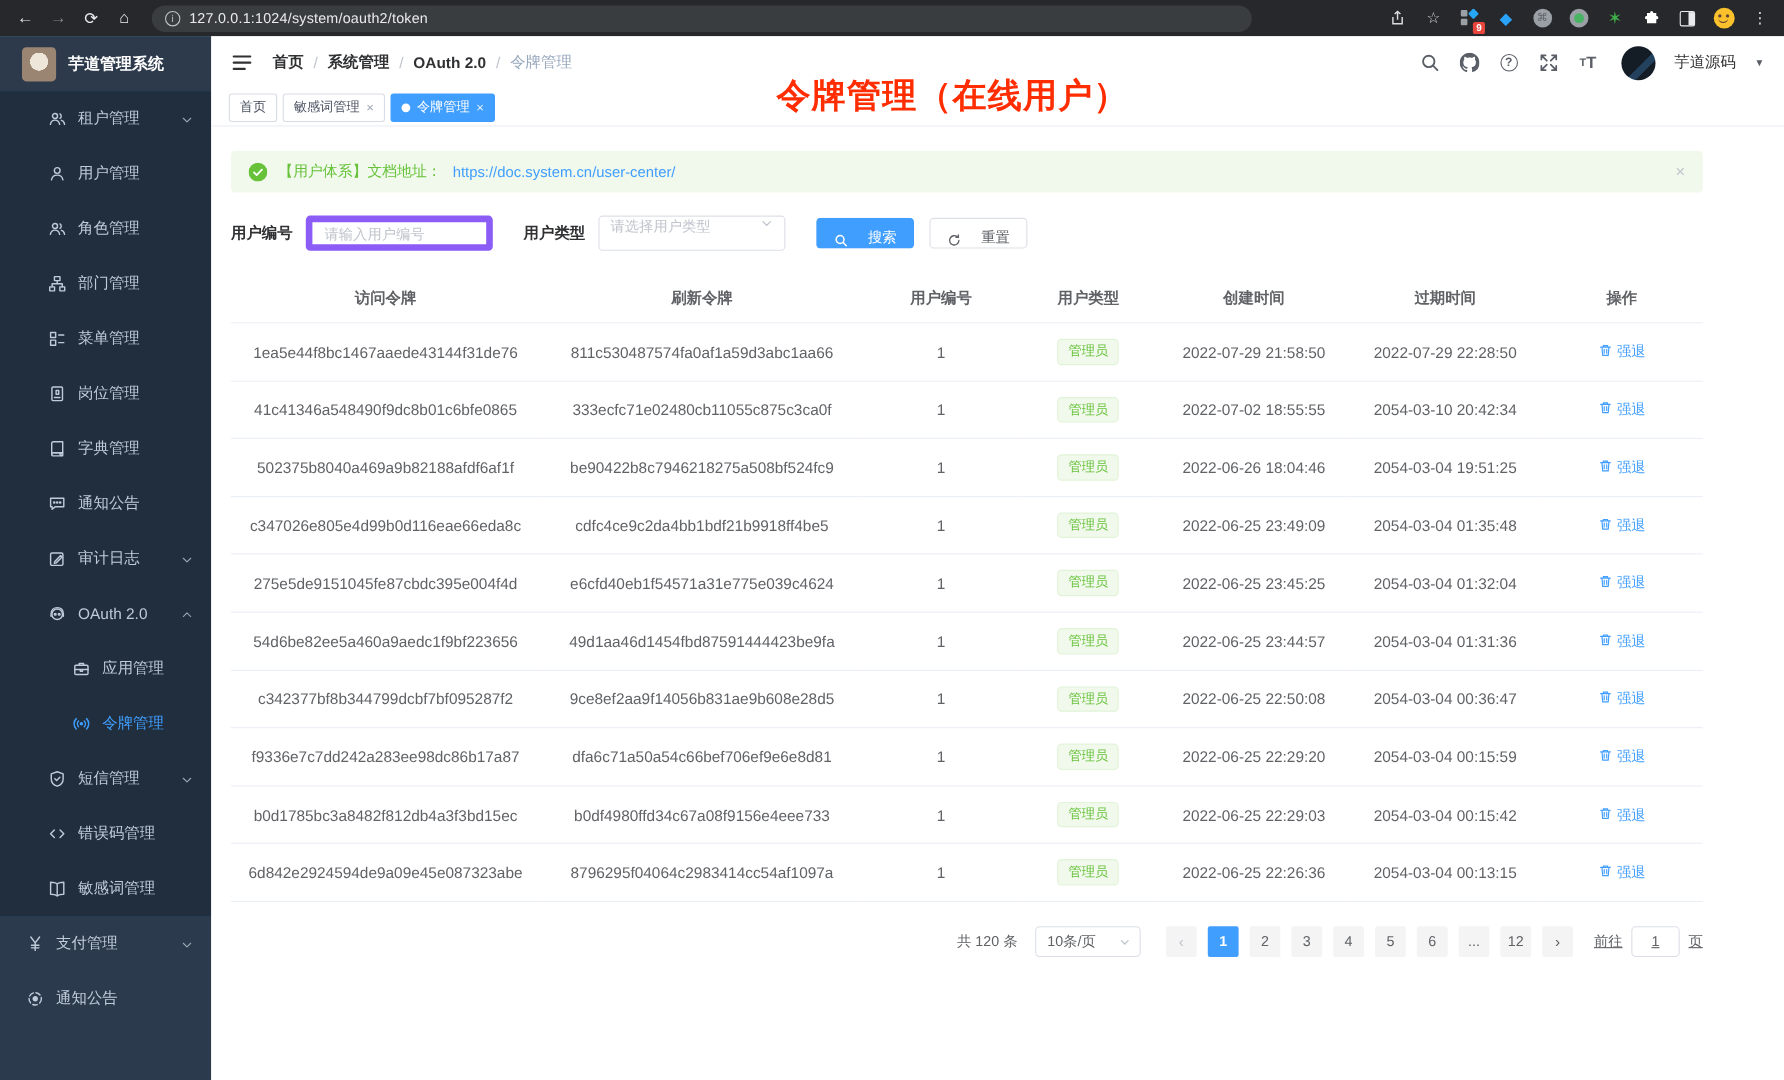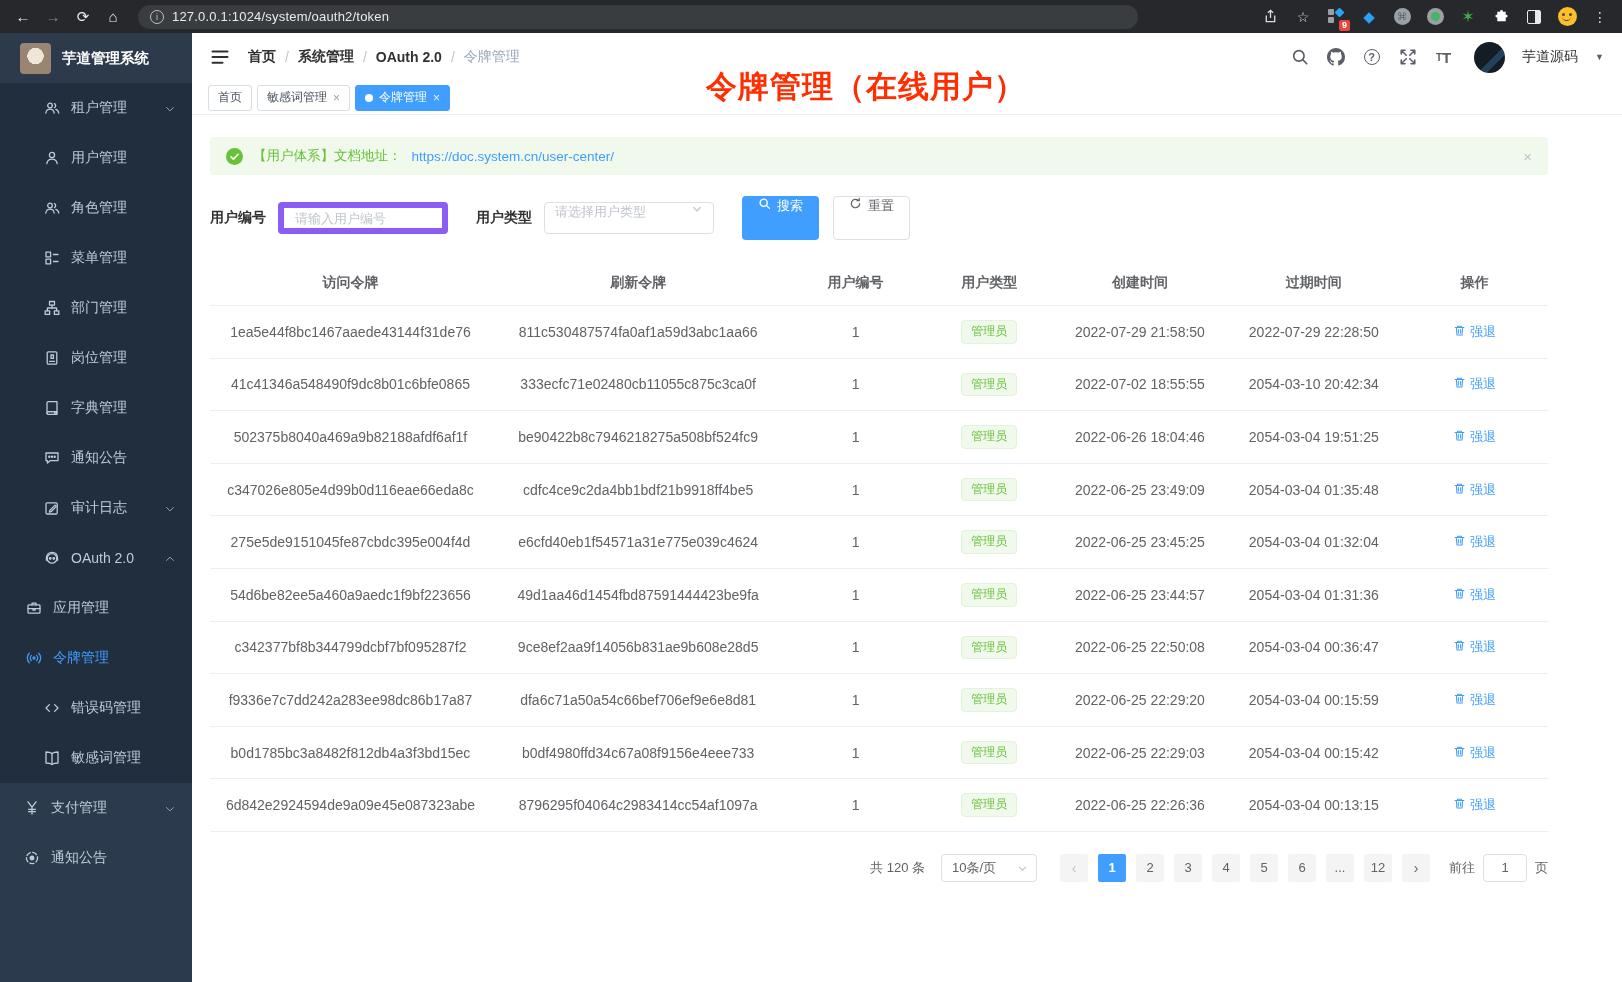--- a/index.html
+++ b/index.html
@@ -33,21 +33,21 @@
   
   .app { display:flex; height:949px; }
   .sidebar { width:192px; background:#0c4a6e; color:#bfcbd9; flex-shrink:0; display:flex; flex-direction:column; }
   .logo-bar { height:50px; background:#2d3a4b; display:flex; align-items:center; gap:11px; padding-left:20px; flex-shrink:0; }
   .logo-img { width:31px; height:31px; border-radius:4px; background:radial-gradient(circle at 50% 42%, #efe6da 0 34%, #9a8472 35% 100%); }
   .app-title { color:#fff; font-size:14.5px; font-weight:bold; }
   .menu-group-main { background:#202e3e; }
   .menu-group-bottom { background:#2b3a4d; flex:1; }
   .menu-item { height:50px; display:flex; align-items:center; gap:11px; font-size:14px; position:relative; cursor:pointer; color:#bfcbd9; }
   .menu-item.sub { padding-left:44px; }
-  .menu-item.child { padding-left:26px; }
+  .menu-item.child { padding-left:66px; }
   .menu-item.root { padding-left:24px; }
   .menu-item.active { color:#409eff; }
   .menu-item .icon { width:16px; height:16px; flex-shrink:0; }
   .menu-item .icon svg { width:16px; height:16px; }
   .menu-arrow { position:absolute; right:16px; width:12px; height:12px; color:#9aa7b5; }
   .menu-arrow svg { width:12px; height:12px; }
   .menu-arrow.up svg { transform:rotate(180deg); }
 
   .main { flex:1; position:relative; display:flex; flex-direction:column; background:#fff; }
 
@@ -89,21 +89,21 @@
   .alert-close { margin-left:auto; color:#c0c4cc; font-size:15px; cursor:pointer; }
 
   .search-row { margin-top:21px; display:flex; align-items:center; }
   .f-label { font-size:14px; font-weight:bold; color:#303133; margin-right:12px; }
   .f-input { width:170px; height:32px; border:6px solid #8b5cf6; border-radius:4px; padding:0 11px; font-size:13px; color:#606266; outline:none; font-family:inherit; }
   .f-input::placeholder { color:#c0c4cc; }
   .f-select { width:170px; height:32px; border:1px solid #dcdfe6; border-radius:4px; padding:0 10px; display:flex; align-items:flex-start; color:#c0c4cc; font-size:13px; margin-right:28px; cursor:pointer; }
   .f-select .chev { margin-left:auto; width:12px; height:12px; color:#c0c4cc; }
   .f-select .chev svg { width:12px; height:12px; }
   .gap1 { width:28px; }
-  .btn { height:44px; border-radius:4px; font-size:13px; display:inline-flex; align-items:flex-start; gap:6px; padding:0 15px; cursor:pointer; border:1px solid transparent; font-family:inherit; }
+  .btn { height:28px; border-radius:4px; font-size:13px; display:inline-flex; align-items:flex-end; gap:18px; padding:0 15px; cursor:pointer; border:1px solid transparent; font-family:inherit; }
   .btn svg { width:13px; height:13px; }
   .btn-primary { background:#409eff; color:#fff; }
   .btn-plain { background:#fff; border-color:#dcdfe6; color:#606266; margin-left:14px; }
 
   
   table { width:100%; border-collapse:collapse; margin-top:22px; }
   thead th { font-size:14px; font-weight:600; color:#606266; padding:12px 0 13px; border-bottom:1px solid #ebeef5; text-align:center; }
   tbody td { font-size:14px; color:#606266; padding:14px 0; border-bottom:1px solid #ebeef5; text-align:center; }
   .tag-success { display:inline-block; font-size:12px; color:#67c23a; background:#f0f9eb; border:1px solid #e1f3d8; border-radius:4px; padding:3px 9px; line-height:1.3; }
   .act-btn { color:#409eff; font-size:13px; display:inline-flex; align-items:center; gap:4px; cursor:pointer; background:none; border:none; font-family:inherit; }
@@ -111,21 +111,21 @@
 
   
   .pager { margin-top:22px; display:flex; align-items:center; justify-content:flex-end; font-size:13px; color:#606266; }
   .pg-total { margin-right:16px; }
   .pg-size { width:96px; height:28px; border:1px solid #dcdfe6; border-radius:4px; display:flex; align-items:center; padding:0 8px 0 10px; cursor:pointer; margin-right:18px; color:#606266;text-align:right; }
   .pg-size .chev { margin-left:auto; width:11px; height:11px; color:#c0c4cc; } .pg-size .chev svg{width:11px;height:11px;}
   .pg-btn { min-width:28px; height:28px; border:none; background:#f4f4f5; border-radius:2px; margin:0 5px; font-size:13px; color:#606266; display:inline-flex; align-items:center; justify-content:center; cursor:pointer; font-family:inherit; }
   .pg-btn.active { background:#409eff; color:#fff; font-weight:bold; }
   .pg-btn.nav { font-size:14px; }
   .pg-btn.disabled { color:#c0c4cc; cursor:default; }
-  .pg-goto { margin-left:14px; display:flex; align-items:center; gap:8px; }
+  .pg-goto { margin-left:14px; display:flex; align-items:center; gap:8px;text-decoration:underline; }
   .pg-input { width:44px; height:28px; border:1px solid #dcdfe6; border-radius:4px; text-align:center; font-size:13px; color:#606266; outline:none; font-family:inherit; }
 </style>
 </head>
 <body>
 
 <div class="browser-bar">
   <div class="bnav">←</div>
   <div class="bnav dim">→</div>
   <div class="bnav">⟳</div>
   <div class="bnav">⌂</div>
@@ -204,37 +204,37 @@
         <div class="menu-item sub">
           <span class="icon"><svg viewBox="0 0 16 16" fill="none" stroke="currentColor" stroke-width="1.3" stroke-linecap="round" stroke-linejoin="round">
               <circle cx="6" cy="5.5" r="2.3"></circle>
               <path d="M1.8 13c.5-2.6 2.2-3.8 4.2-3.8s3.7 1.2 4.2 3.8"></path>
               <path d="M10.5 3.6a2.3 2.3 0 0 1 0 4M11.8 9.4c1.6.4 2.6 1.6 2.9 3.6"></path>
             </svg></span>
           <span>角色管理</span>
         </div>
         <div class="menu-item sub">
           <span class="icon"><svg viewBox="0 0 16 16" fill="none" stroke="currentColor" stroke-width="1.3" stroke-linecap="round" stroke-linejoin="round">
-              <rect x="2" y="2.2" width="4.6" height="4.6"></rect>
-              <rect x="2" y="9.2" width="4.6" height="4.6"></rect>
-              <path d="M9.4 4.5H14M9.4 11.5H14"></path>
-            </svg></span>
-          <span>菜单管理</span>
-        </div>
-        <div class="menu-item sub">
-          <span class="icon"><svg viewBox="0 0 16 16" fill="none" stroke="currentColor" stroke-width="1.3" stroke-linecap="round" stroke-linejoin="round">
               <rect x="5.5" y="1.5" width="5" height="3.6"></rect>
               <rect x="1.2" y="10.8" width="4.4" height="3.6"></rect>
               <rect x="10.4" y="10.8" width="4.4" height="3.6"></rect>
               <path d="M8 5.1V8M3.4 10.8V8h9.2v2.8"></path>
             </svg></span>
           <span>部门管理</span>
         </div>
         <div class="menu-item sub">
           <span class="icon"><svg viewBox="0 0 16 16" fill="none" stroke="currentColor" stroke-width="1.3" stroke-linecap="round" stroke-linejoin="round">
+              <rect x="2" y="2.2" width="4.6" height="4.6"></rect>
+              <rect x="2" y="9.2" width="4.6" height="4.6"></rect>
+              <path d="M9.4 4.5H14M9.4 11.5H14"></path>
+            </svg></span>
+          <span>菜单管理</span>
+        </div>
+        <div class="menu-item sub">
+          <span class="icon"><svg viewBox="0 0 16 16" fill="none" stroke="currentColor" stroke-width="1.3" stroke-linecap="round" stroke-linejoin="round">
               <rect x="3.2" y="1.8" width="9.6" height="12.4" rx="1"></rect>
               <path d="M7 5h2.4v3.4H7zM5.5 11.3h5"></path>
             </svg></span>
           <span>岗位管理</span>
         </div>
         <div class="menu-item sub">
           <span class="icon"><svg viewBox="0 0 16 16" fill="none" stroke="currentColor" stroke-width="1.3" stroke-linecap="round" stroke-linejoin="round">
               <path d="M3 13.5V3a1.4 1.4 0 0 1 1.4-1.4H13v10H4.4A1.4 1.4 0 0 0 3 13z"></path>
               <path d="M4.4 11.6H13v2.8H4.4A1.4 1.4 0 0 1 3 13"></path>
               <circle cx="11.6" cy="13" r="1.1"></circle>
@@ -278,20 +278,30 @@
               <path d="M6 4.8V3.2h4v1.6M2 8.6h12M7 8.6v1.6h2V8.6"></path>
             </svg></span>
           <span>应用管理</span>
         </div>
         <div class="menu-item child active">
           <span class="icon"><svg viewBox="0 0 16 16" fill="none" stroke="currentColor" stroke-width="1.3" stroke-linecap="round" stroke-linejoin="round">
               <circle cx="8" cy="8" r="1" fill="currentColor"></circle>
               <path d="M5.4 5.4a3.7 3.7 0 0 0 0 5.2M10.6 5.4a3.7 3.7 0 0 1 0 5.2M3.3 3.3a6.6 6.6 0 0 0 0 9.4M12.7 3.3a6.6 6.6 0 0 1 0 9.4"></path>
             </svg></span>
           <span>令牌管理</span>
+        </div>
+        <div class="menu-item sub">
+          <span class="icon"><svg viewBox="0 0 16 16" fill="none" stroke="currentColor" stroke-width="1.3" stroke-linecap="round" stroke-linejoin="round">
+              <path d="M8 1.6l5.4 1.9v4.4c0 3.4-2.2 5.8-5.4 6.8-3.2-1-5.4-3.4-5.4-6.8V3.5z"></path>
+              <path d="M5.9 8l1.6 1.6 2.9-3"></path>
+            </svg></span>
+          <span>短信管理</span>
+          <span class="menu-arrow "><svg viewBox="0 0 16 16" fill="none" stroke="currentColor" stroke-width="1.3" stroke-linecap="round" stroke-linejoin="round">
+              <path d="M3.5 6l4.5 4.5L12.5 6"></path>
+            </svg></span>
         </div>
         <div class="menu-item sub">
           <span class="icon"><svg viewBox="0 0 16 16" fill="none" stroke="currentColor" stroke-width="1.3" stroke-linecap="round" stroke-linejoin="round">
               <path d="M5.4 4.6L2 8l3.4 3.4M10.6 4.6L14 8l-3.4 3.4"></path>
             </svg></span>
           <span>错误码管理</span>
         </div>
         <div class="menu-item sub">
           <span class="icon"><svg viewBox="0 0 16 16" fill="none" stroke="currentColor" stroke-width="1.3" stroke-linecap="round" stroke-linejoin="round">
               <path d="M8 3.4C6.5 2.3 4.5 2 2 2v11c2.5 0 4.5.3 6 1.4 1.5-1.1 3.5-1.4 6-1.4V2c-2.5 0-4.5.3-6 1.4z"></path>

